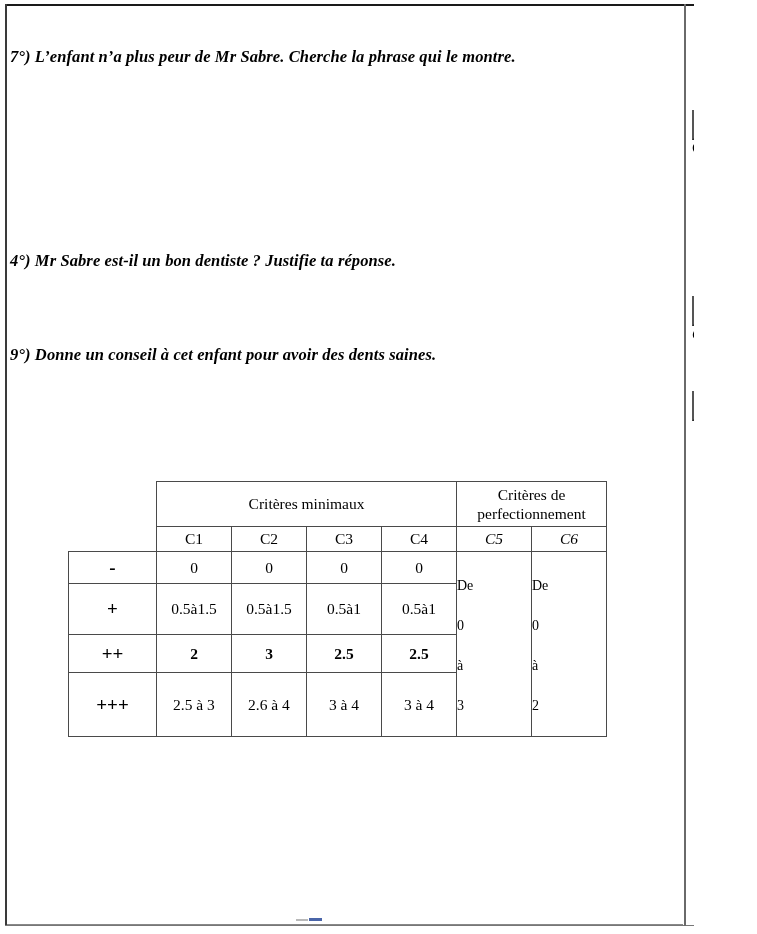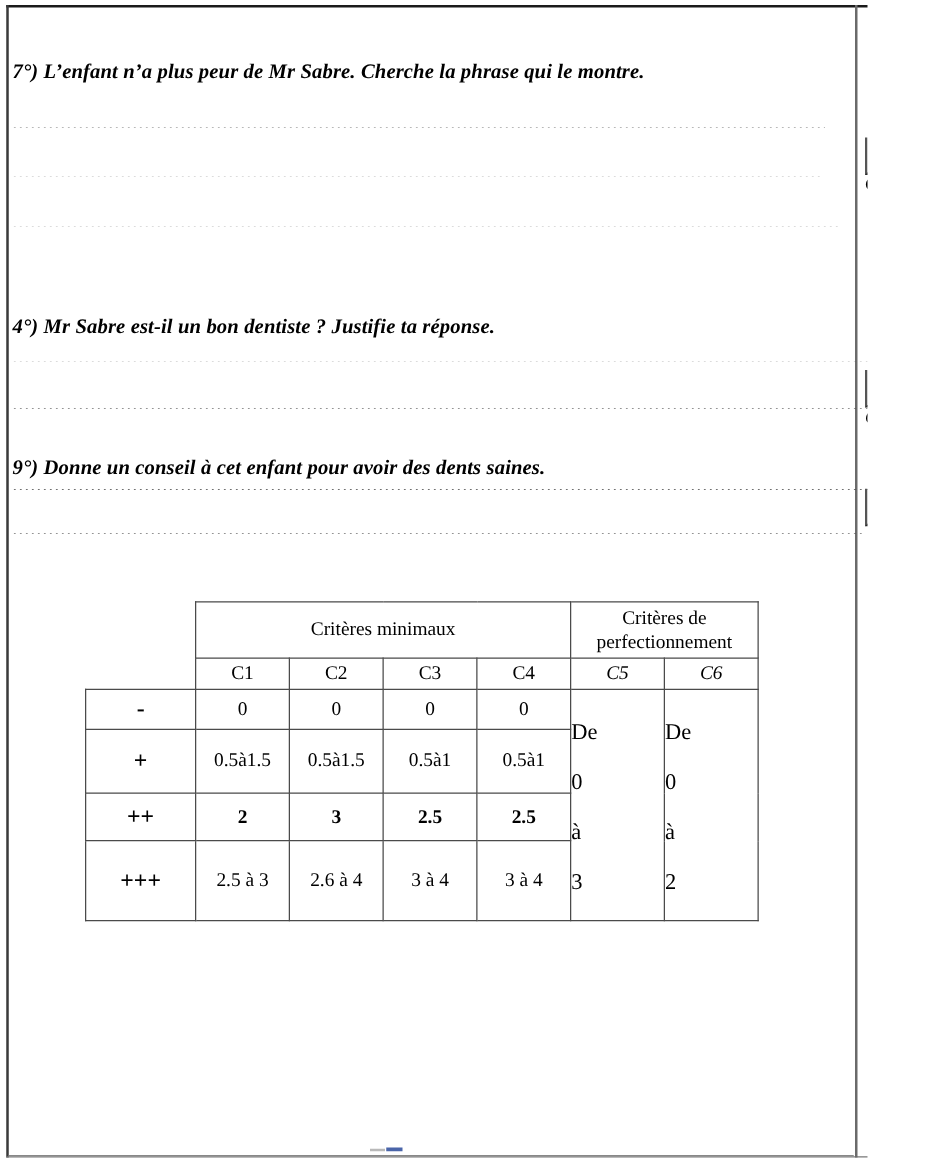--- a/index.html
+++ b/index.html
@@ -142,21 +142,21 @@
   .sub-head.ital { font-style: italic; text-align: left; padding-left: 7px; }
   .row-minus td { height: 31px; }
   .row-plus td { height: 50px; }
   .row-plusplus td { height: 37px; }
   .row-plus3 td { height: 63px; }
   .bold-cell { font-weight: bold; }
   .bot-align { vertical-align: bottom; padding-bottom: 4px; }
   .perf-inner {
     display: block;
     padding-top: 3px;
-    font-size: 18px;
+    font-size: 14px;
     line-height: 37px;
     text-align: left;
   }
 
   .blue-speck {
     position: absolute;
     left: 309px;
     top: 918px;
     width: 13px;
     height: 3px;
@@ -186,21 +186,21 @@
 
   <div class="question" style="top:47px;">7°) L’enfant n’a plus peur de Mr Sabre. Cherche la phrase qui le montre.</div>
   <div class="dots" style="top:96px;  width:650px;"></div>
   <div class="dots" style="top:135px; width:648px;"></div>
   <div class="dots" style="top:175px; width:662px;"></div>
 
   <div class="question" style="top:251px;">4°) Mr Sabre est-il un bon dentiste ? Justifie ta réponse.</div>
   <div class="dots" style="top:283px; width:690px;"></div>
   <div class="dots" style="top:321px; width:690px;"></div>
 
-  <div class="question" style="top:364px;">9°) Donne un conseil à cet enfant pour avoir des dents saines.</div>
+  <div class="question" style="top:345px;">9°) Donne un conseil à cet enfant pour avoir des dents saines.</div>
   <div class="dots" style="top:386px; width:690px;"></div>
   <div class="dots" style="top:421px; width:680px;"></div>
 
   <div class="mark" style="left:692px; top:110px;">
     <div class="ubox"></div>
     <div class="mlabel bold">C4</div>
   </div>
 
   <div class="mark" style="left:692px; top:296px;">
     <div class="ubox"></div>

